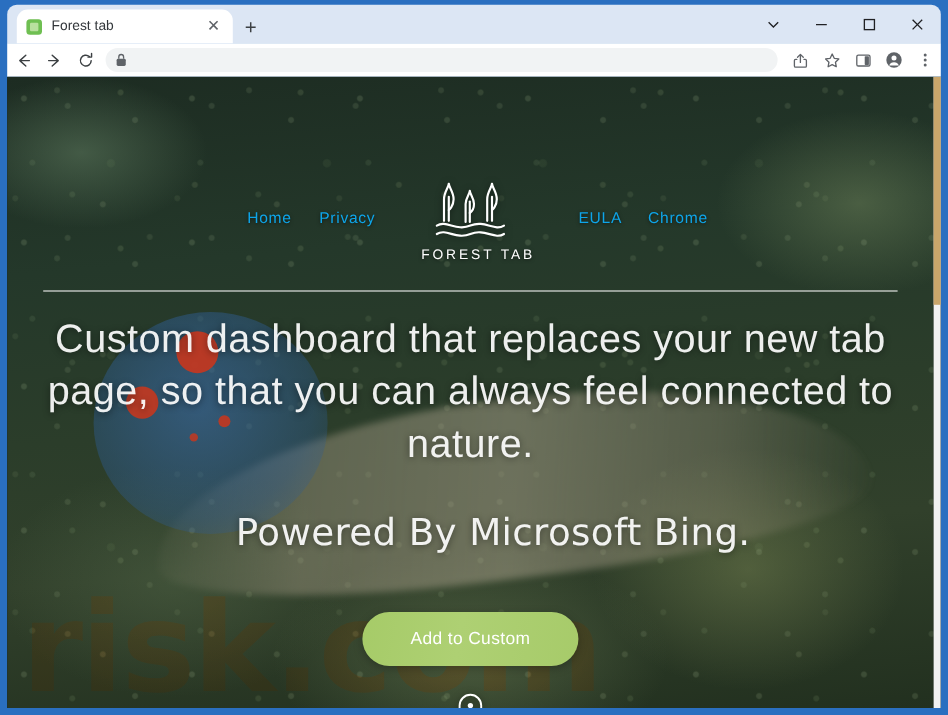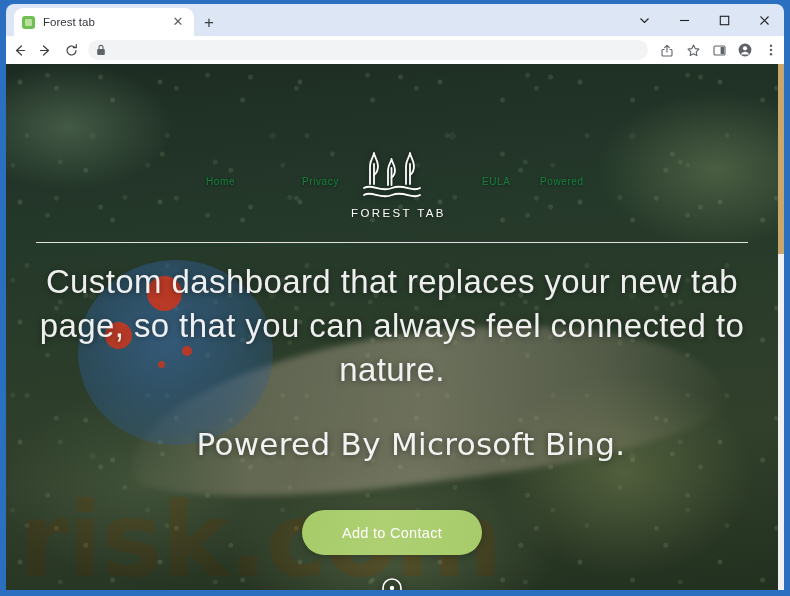--- a/index.html
+++ b/index.html
@@ -141,26 +141,26 @@
     line-height:96px;white-space:nowrap;overflow:hidden;
     font-family:"DejaVu Sans", sans-serif;
     mix-blend-mode:overlay;
   }
   
   .site-nav{
     position:absolute;left:0;top:0;width:772px;height:118px;
   }
   .nav-link{
     position:absolute;top:117px;
-    font-size:10px;color:#15803d;letter-spacing:.6px;
+    font-size:13px;color:#0ea5e9;letter-spacing:.6px;
     text-shadow:0 1px 3px rgba(0,0,0,.55);
     transform:translateY(-50%);
   }
   .nav-home{left:200px;}
-  .nav-privacy{left:260px;margin-left:36px;}
+  .nav-privacy{left:260px;}
   .nav-eula{left:476px;text-align:right;}
   .nav-contact{left:534px;}
   .logo{
     position:absolute;left:50%;top:88px;transform:translateX(-50%);
     width:82px;text-align:center;
   }
   .logo svg{display:block;margin:0 auto;filter:drop-shadow(0 1px 3px rgba(0,0,0,.5));}
   .logo-word{
     margin-top:5px;font-size:11.5px;letter-spacing:2.4px;color:#fff;
     text-shadow:0 1px 3px rgba(0,0,0,.55);white-space:nowrap;
@@ -322,21 +322,21 @@
     <div class="dot d2"></div>
     <div class="dot d3"></div>
     <div class="dot d4"></div>
 
     <div class="watermark">risk.com</div>
 
     <div class="site-nav">
       <div class="nav-link nav-home">Home</div>
       <div class="nav-link nav-privacy">Privacy</div>
       <div class="nav-link nav-eula">EULA</div>
-      <div class="nav-link nav-contact">Powered</div>
+      <div class="nav-link nav-contact">Chrome</div>
 
       <div class="logo">
         <svg width="72" height="50" viewBox="0 0 72 50">
           <g stroke="#ffffff" stroke-width="1.8" fill="none" stroke-linecap="round" stroke-linejoin="round">
             <path d="M14 32 V14 C14 8 18 4 18 1 C18 4 22 8 22 14 C22 20 18 23 18 23"></path>
             <path d="M18 32 V12"></path>
             <path d="M32 33 V18 C32 13 35.5 9.5 35.5 7 C35.5 9.5 39 13 39 18 C39 23 35.5 25.5 35.5 25.5"></path>
             <path d="M35.5 33 V16"></path>
             <path d="M50 32 V14 C50 8 54 4 54 1 C54 4 58 8 58 14 C58 20 54 23 54 23"></path>
             <path d="M54 32 V12"></path>
@@ -347,21 +347,21 @@
         <div class="logo-word">FOREST TAB</div>
       </div>
     </div>
 
     <div class="nav-divider"></div>
 
     <div class="hero">
       <div class="headline">Custom dashboard that replaces your new tab page, so that you can always feel connected to nature.</div>
       <div class="subline">Powered By Microsoft Bing.</div>
       <div class="cta-wrap">
-        <button class="cta">Add to Contact</button>
+        <button class="cta">Add to Custom</button>
       </div>
       <div class="scroll-ind">
         <svg width="22" height="34" viewBox="0 0 22 34">
           <rect x="2" y="2" width="18" height="30" rx="9" stroke="#ffffff" stroke-width="1.6" fill="none"></rect>
           <circle cx="11" cy="11" r="2.2" fill="#ffffff"></circle>
         </svg>
       </div>
     </div>
 
     <div class="scrollbar-track">

